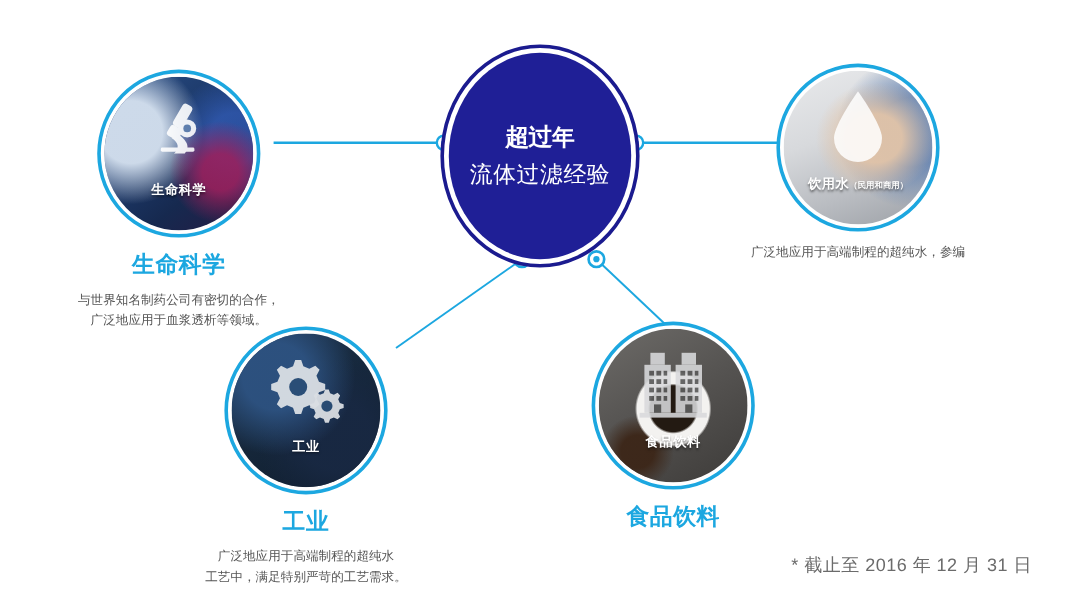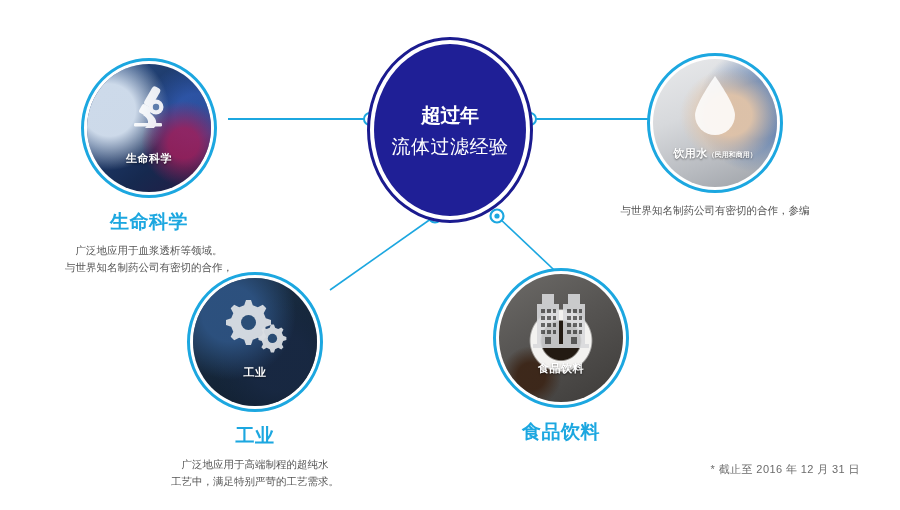--- a/index.html
+++ b/index.html
@@ -161,21 +161,21 @@
     line-height: 1.65;
   }
   .node-desc div { white-space: nowrap; }
 
   
   .footnote {
     position: absolute;
     z-index: 3;
     right: 20px;
     top: 462px;
-    font-size: 11px;
+    font-size: 15px;
     color: #6b6b6b;
     letter-spacing: 0.4px;
     white-space: nowrap;
   }
 
   
   .bg-life {
     background:
       radial-gradient(circle at 78% 62%, rgba(160,30,90,.85) 0 12%, rgba(160,30,90,0) 34%),
       radial-gradient(circle at 88% 40%, rgba(60,110,220,.55) 0 16%, rgba(60,110,220,0) 40%),
@@ -263,41 +263,41 @@
         </g>
       </svg>
       <div class="overlay-label">
         <span>生命科学</span>
       </div>
     </div>
     <div class="node-title">
       <span>生命科学</span>
     </div>
     <div class="node-desc">
+      <div>与世界知名制药公司有密切的合作，</div>
       <div>广泛地应用于血浆透析等领域。</div>
-      <div>与世界知名制药公司有密切的合作，</div>
     </div>
   </div>
 
   <div class="node n-water">
     <div class="photo-wrap">
       <div class="photo-ring">
         <div class="photo">
           <div class="photo-canvas bg-water"></div>
         </div>
       </div>
       <svg class="glyph" width="52" height="66" viewBox="0 0 52 66">
         <path d="M26 3 C26 3 6 31 6 42 a20 20 0 0 0 40 0 C46 31 26 3 26 3 z" fill="#ffffff" opacity="0.92"></path>
       </svg>
       <div class="overlay-label">
         <span>饮用水</span><span class="sub">（民用和商用）</span>
       </div>
     </div>
     <div class="node-desc">
-      <div>与世界知名制药公司有密切的合作，参编</div>
+      <div>广泛地应用于高端制程的超纯水，参编</div>
     </div>
   </div>
 
   <div class="node n-ind">
     <div class="photo-wrap">
       <div class="photo-ring">
         <div class="photo">
           <div class="photo-canvas bg-ind"></div>
         </div>
       </div>

